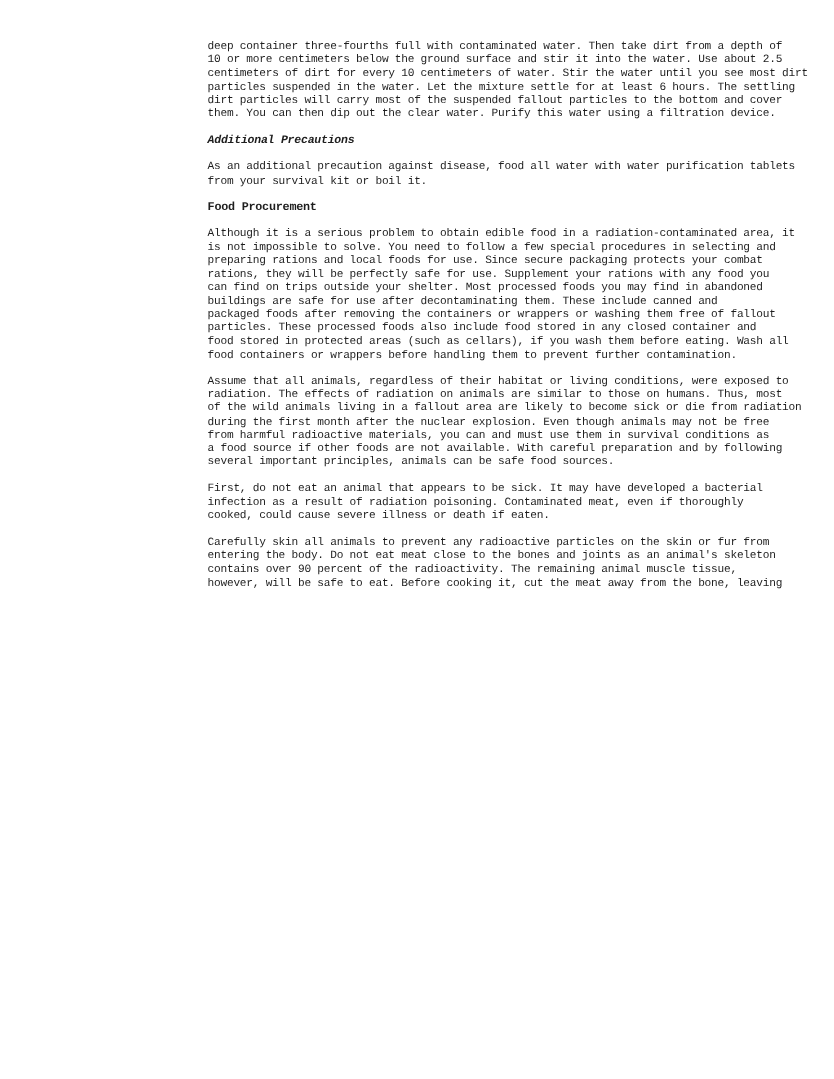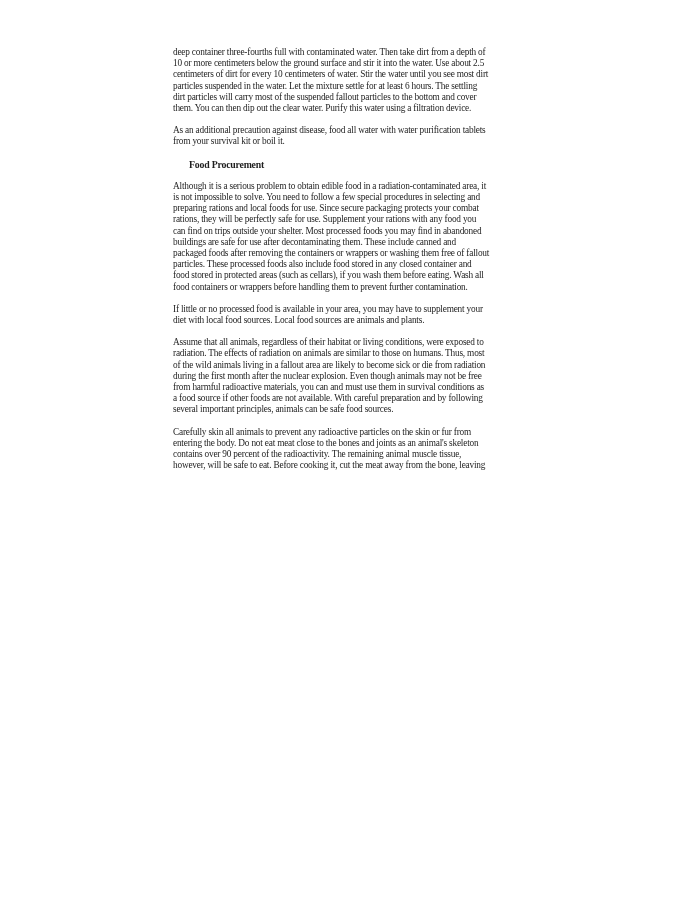--- a/index.html
+++ b/index.html
@@ -10,35 +10,35 @@
   .page {
     position: relative;
     width: 695px;
     height: 899px;
     background: #ffffff;
     overflow: hidden;
   }
   .content {
     position: absolute;
     left: 173px;
-    top: 47px;
+    top: 33px;
     width: 356px;
-    font-family: Liberation Serif, serif;
+    font-family: Liberation Mono, monospace;
     font-size: 9.3px;
     line-height: 11.2px;
     letter-spacing: -0.2px;
     color: #1e1e1e;
   }
   .para {
     white-space: pre;
     margin: 0 0 11px 0;
   }
   .heading-bold {
     white-space: pre;
-    margin: 0 0 11px 16px;
+    margin: 0 0 11px 0;
     font-weight: bold;
     font-size: 9.8px;
   }
   .heading-bold-italic {
     white-space: pre;
     margin: 0 0 11px 0;
     font-weight: bold;
     font-style: italic;
     font-size: 9.6px;
   }
@@ -48,48 +48,50 @@
 
 <div class="page">
   <div class="content">
     <p class="para">deep container three-fourths full with contaminated water. Then take dirt from a depth of
 10 or more centimeters below the ground surface and stir it into the water. Use about 2.5
 centimeters of dirt for every 10 centimeters of water. Stir the water until you see most dirt
 particles suspended in the water. Let the mixture settle for at least 6 hours. The settling
 dirt particles will carry most of the suspended fallout particles to the bottom and cover
 them. You can then dip out the clear water. Purify this water using a filtration device.</p>
 
+    <h3 class="heading-bold-italic">Additional Precautions</h3>
 
     <p class="para">As an additional precaution against disease, food all water with water purification tablets
 from your survival kit or boil it.</p>
 
     <h2 class="heading-bold">Food Procurement</h2>
 
     <p class="para">Although it is a serious problem to obtain edible food in a radiation-contaminated area, it
 is not impossible to solve. You need to follow a few special procedures in selecting and
 preparing rations and local foods for use. Since secure packaging protects your combat
 rations, they will be perfectly safe for use. Supplement your rations with any food you
 can find on trips outside your shelter. Most processed foods you may find in abandoned
 buildings are safe for use after decontaminating them. These include canned and
 packaged foods after removing the containers or wrappers or washing them free of fallout
 particles. These processed foods also include food stored in any closed container and
 food stored in protected areas (such as cellars), if you wash them before eating. Wash all
 food containers or wrappers before handling them to prevent further contamination.</p>
 
-    <p class="para">If little or no processed food is available in your area, you may have to supplement your
-diet with local food sources. Local food sources are animals and plants.</p>
 
 
     <p class="para">Assume that all animals, regardless of their habitat or living conditions, were exposed to
 radiation. The effects of radiation on animals are similar to those on humans. Thus, most
 of the wild animals living in a fallout area are likely to become sick or die from radiation
 during the first month after the nuclear explosion. Even though animals may not be free
 from harmful radioactive materials, you can and must use them in survival conditions as
 a food source if other foods are not available. With careful preparation and by following
 several important principles, animals can be safe food sources.</p>
 
+    <p class="para">First, do not eat an animal that appears to be sick. It may have developed a bacterial
+infection as a result of radiation poisoning. Contaminated meat, even if thoroughly
+cooked, could cause severe illness or death if eaten.</p>
 
     <p class="para">Carefully skin all animals to prevent any radioactive particles on the skin or fur from
 entering the body. Do not eat meat close to the bones and joints as an animal's skeleton
 contains over 90 percent of the radioactivity. The remaining animal muscle tissue,
 however, will be safe to eat. Before cooking it, cut the meat away from the bone, leaving</p>
   </div>
 </div>
 
 </body></html>

